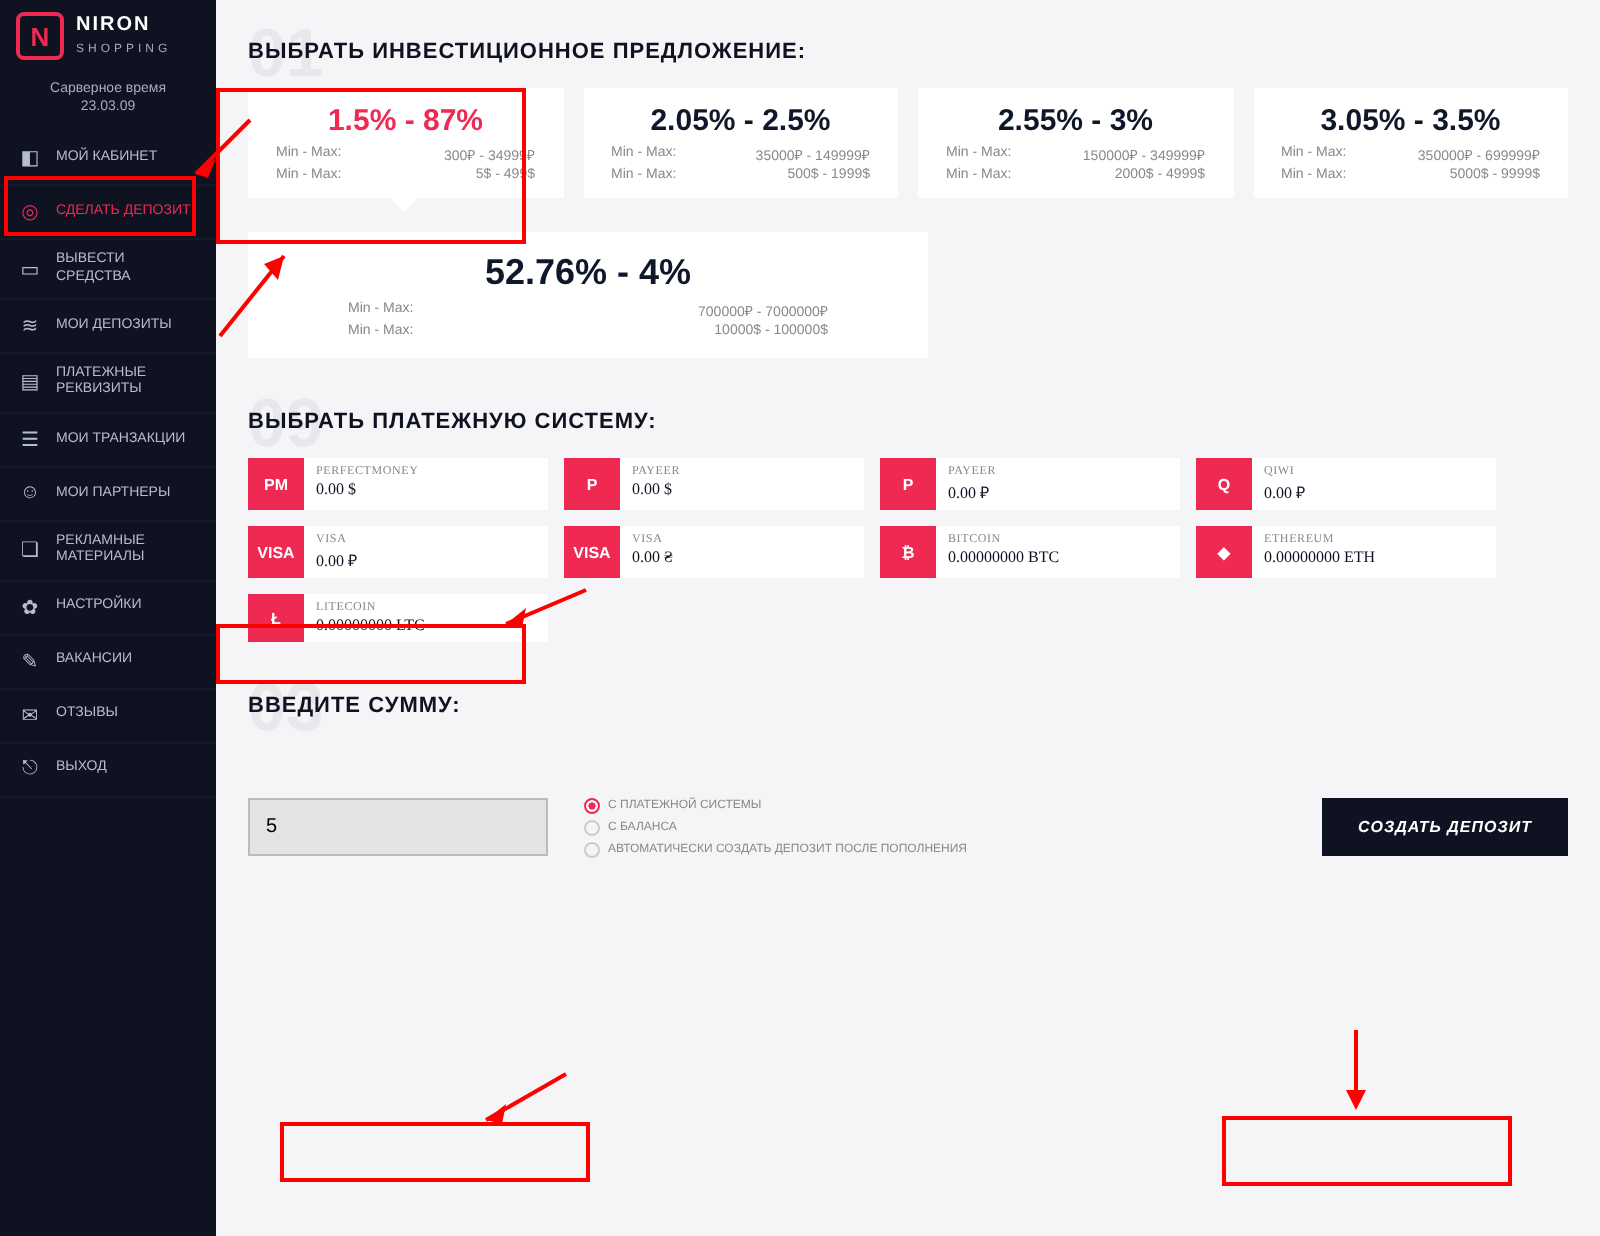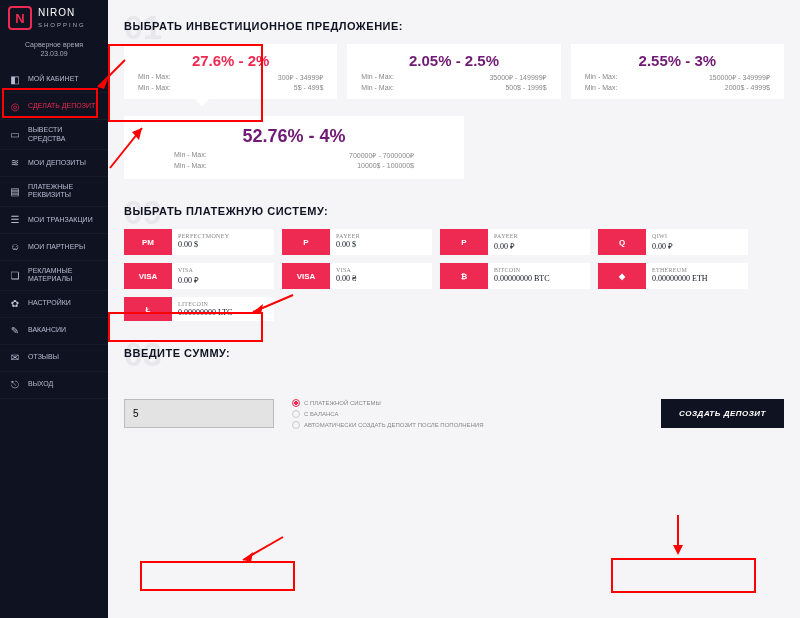--- a/index.html
+++ b/index.html
@@ -3,49 +3,49 @@
 <meta charset="utf-8">
 <style>
 * { box-sizing: border-box; margin: 0; padding: 0; }
 body { font-family: Arial, sans-serif; background: #f5f5f7; width: 800px; height: 618px; overflow: hidden; }
 .app { display: flex; height: 618px; }
 
 .sidebar { width: 108px; background: #0f1221; color: #fff; display: flex; flex-direction: column; }
 .logo { display: flex; align-items: center; gap: 6px; padding: 6px 8px; }
 .logo-icon { width: 24px; height: 24px; border: 2px solid #ee2a52; border-radius: 4px; display: flex; align-items: center; justify-content: center; color: #ee2a52; font-weight: bold; font-size: 13px; }
 .logo-text { font-size: 10px; line-height: 1.1; }
-.logo-text b { font-weight: normal; letter-spacing: 1px; text-align: center; }
+.logo-text b { font-weight: bold; letter-spacing: 1px; text-align: center; }
 .logo-text small { font-size: 6px; color: #aab; letter-spacing: 2px; }
 .server-time { font-size: 7px; color: #aab; text-align: center; padding: 4px 0 8px; line-height: 1.3; }
 
 .nav { display: flex; flex-direction: column; }
 .nav-item { display: flex; align-items: center; gap: 6px; padding: 6px 8px; font-size: 7px; color: #b8bcd0; cursor: pointer; border-bottom: 1px solid rgba(255,255,255,0.03); }
 .nav-item.active { color: #ee2a52; }
 .nav-icon { width: 14px; height: 14px; flex-shrink: 0; display: flex; align-items: center; justify-content: center; font-size: 10px; color: #b8bcd0; }
 .nav-item.active .nav-icon { color: #ee2a52; }
 .nav-label { line-height: 1.2; }
 
 .main { flex: 1; padding: 10px 16px; overflow-y: auto; position: relative; }
 .section-heading { position: relative; margin: 8px 0 12px; }
 .section-num { position: absolute; font-size: 34px; font-weight: bold; color: #e8e8ec; top: -10px; left: 0; z-index: 0; }
 .section-title { position: relative; font-size: 11px; font-weight: bold; color: #0f1221; letter-spacing: 0.5px; z-index: 1; padding-top: 2px; }
 
 .plans { display: flex; gap: 10px; flex-wrap: wrap; }
 .plan { background: #fff; padding: 8px 14px; flex: 1; min-width: 140px; text-align: center; cursor: pointer; }
 .plan.selected .plan-rate { color: #ee2a52; }
-.plan-rate { font-size: 15px; font-weight: bold; color: #701a75; margin-bottom: 4px; }
+.plan-rate { font-size: 15px; font-weight: bold; color: #0f172a; margin-bottom: 4px; }
 .plan-row { display: flex; justify-content: space-between; font-size: 7px; color: #888; margin-top: 2px; }
 .plan-big { background: #fff; padding: 10px 30px; margin-top: 10px; width: 340px; text-align: center; }
 .plan-big .plan-rate { font-size: 18px; }
 .plan-big .plan-row { padding: 0 20px; }
 .plan-pointer { width: 0; height: 0; border-left: 8px solid transparent; border-right: 8px solid transparent; border-top: 8px solid #fff; margin: -1px auto 0; }
 
 .payments { display: flex; flex-wrap: wrap; gap: 8px; }
 .pay { display: flex; background: #fff; width: 150px; cursor: pointer; }
-.pay-icon { width: 48px; background: #ee2a52; color: #fff; display: flex; align-items: center; justify-content: center; font-size: 8px; font-weight: bold; }
+.pay-icon { width: 28px; background: #ee2a52; color: #fff; display: flex; align-items: center; justify-content: center; font-size: 8px; font-weight: bold; }
 .pay-info { padding: 4px 6px; flex: 1; font-family: Liberation Serif, serif; }
 .pay-name { font-size: 6px; color: #888; letter-spacing: 0.3px; }
 .pay-bal { font-size: 8px; color: #0f1221; margin-top: 1px; }
 
 .amount-row { display: flex; align-items: flex-start; gap: 18px; margin-top: 40px; }
 .amount-input { width: 150px; padding: 8px; border: 1px solid #bbb; background: #e3e3e3; font-size: 10px; }
 .radios { font-size: 6px; color: #888; }
 .radio { display: flex; align-items: center; gap: 4px; margin-bottom: 3px; }
 .radio-dot { width: 8px; height: 8px; border-radius: 50%; border: 1px solid #ccc; display: inline-block; }
 .radio-dot.on { border-color: #ee2a52; background: radial-gradient(circle,#ee2a52 40%,transparent 45%); }
@@ -124,21 +124,21 @@
   </aside>
 
   <main class="main">
     <div class="section-heading">
       <div class="section-num">01</div>
       <div class="section-title">ВЫБРАТЬ ИНВЕСТИЦИОННОЕ ПРЕДЛОЖЕНИЕ:</div>
     </div>
 
     <div class="plans" id="plans">
         <div class="plan selected">
-          <div class="plan-rate">27.6% - 2%</div>
+          <div class="plan-rate">1.5% - 87%</div>
   <div class="plan-row">
             <span>Min - Max:</span>
             <span>300₽ - 34999₽</span>
           </div>
   <div class="plan-row">
             <span>Min - Max:</span>
             <span>5$ - 499$</span>
           </div>
         </div>
         <div class="plan">
@@ -154,20 +154,31 @@
         </div>
         <div class="plan">
           <div class="plan-rate">2.55% - 3%</div>
   <div class="plan-row">
             <span>Min - Max:</span>
             <span>150000₽ - 349999₽</span>
           </div>
   <div class="plan-row">
             <span>Min - Max:</span>
             <span>2000$ - 4999$</span>
+          </div>
+        </div>
+        <div class="plan">
+          <div class="plan-rate">3.05% - 3.5%</div>
+  <div class="plan-row">
+            <span>Min - Max:</span>
+            <span>350000₽ - 699999₽</span>
+          </div>
+  <div class="plan-row">
+            <span>Min - Max:</span>
+            <span>5000$ - 9999$</span>
           </div>
         </div>
       </div>
     <div id="plan-pointer-slot">
         <div class="plan-pointer" style="margin-left: 70px; width: 0px;"></div>
       </div>
     <div class="plan-big">
       <div class="plan-rate">52.76% - 4%</div>
       <div class="plan-row">
           <span>Min - Max:</span>

